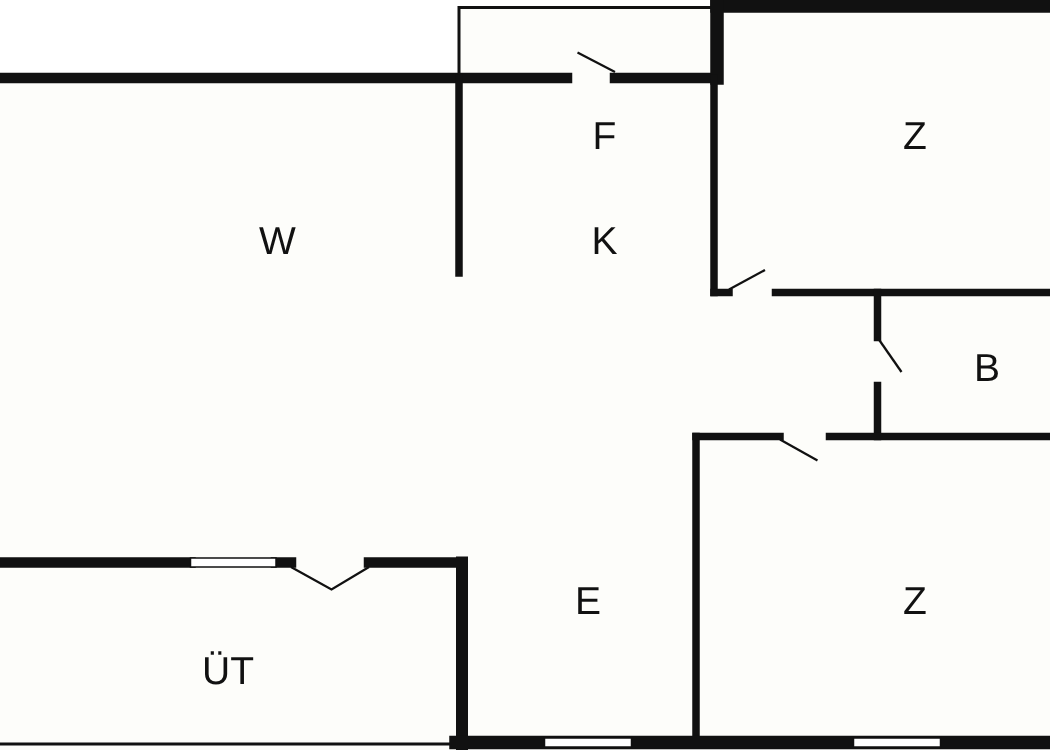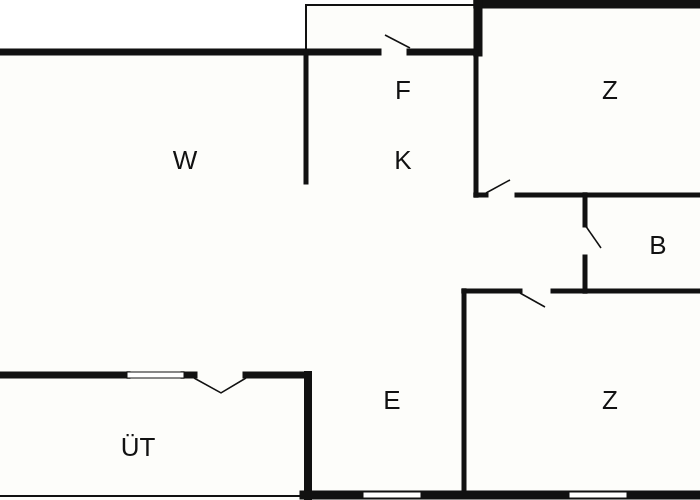--- a/index.html
+++ b/index.html
@@ -79,13 +79,13 @@
   </g>
 </svg>
 
 <div class="room-label" style="left:185px;top:160px">W</div>
 <div class="room-label" style="left:403px;top:90px">F</div>
 <div class="room-label" style="left:403px;top:160px">K</div>
 <div class="room-label" style="left:610px;top:90px">Z</div>
 <div class="room-label" style="left:658px;top:245px">B</div>
 <div class="room-label" style="left:392px;top:400px">E</div>
 <div class="room-label" style="left:610px;top:400px">Z</div>
-<div class="room-label" style="left:138px;top:447px">ÜT</div>
+<div class="room-label" style="left:152px;top:447px">ÜT</div>
 
 </body></html>

